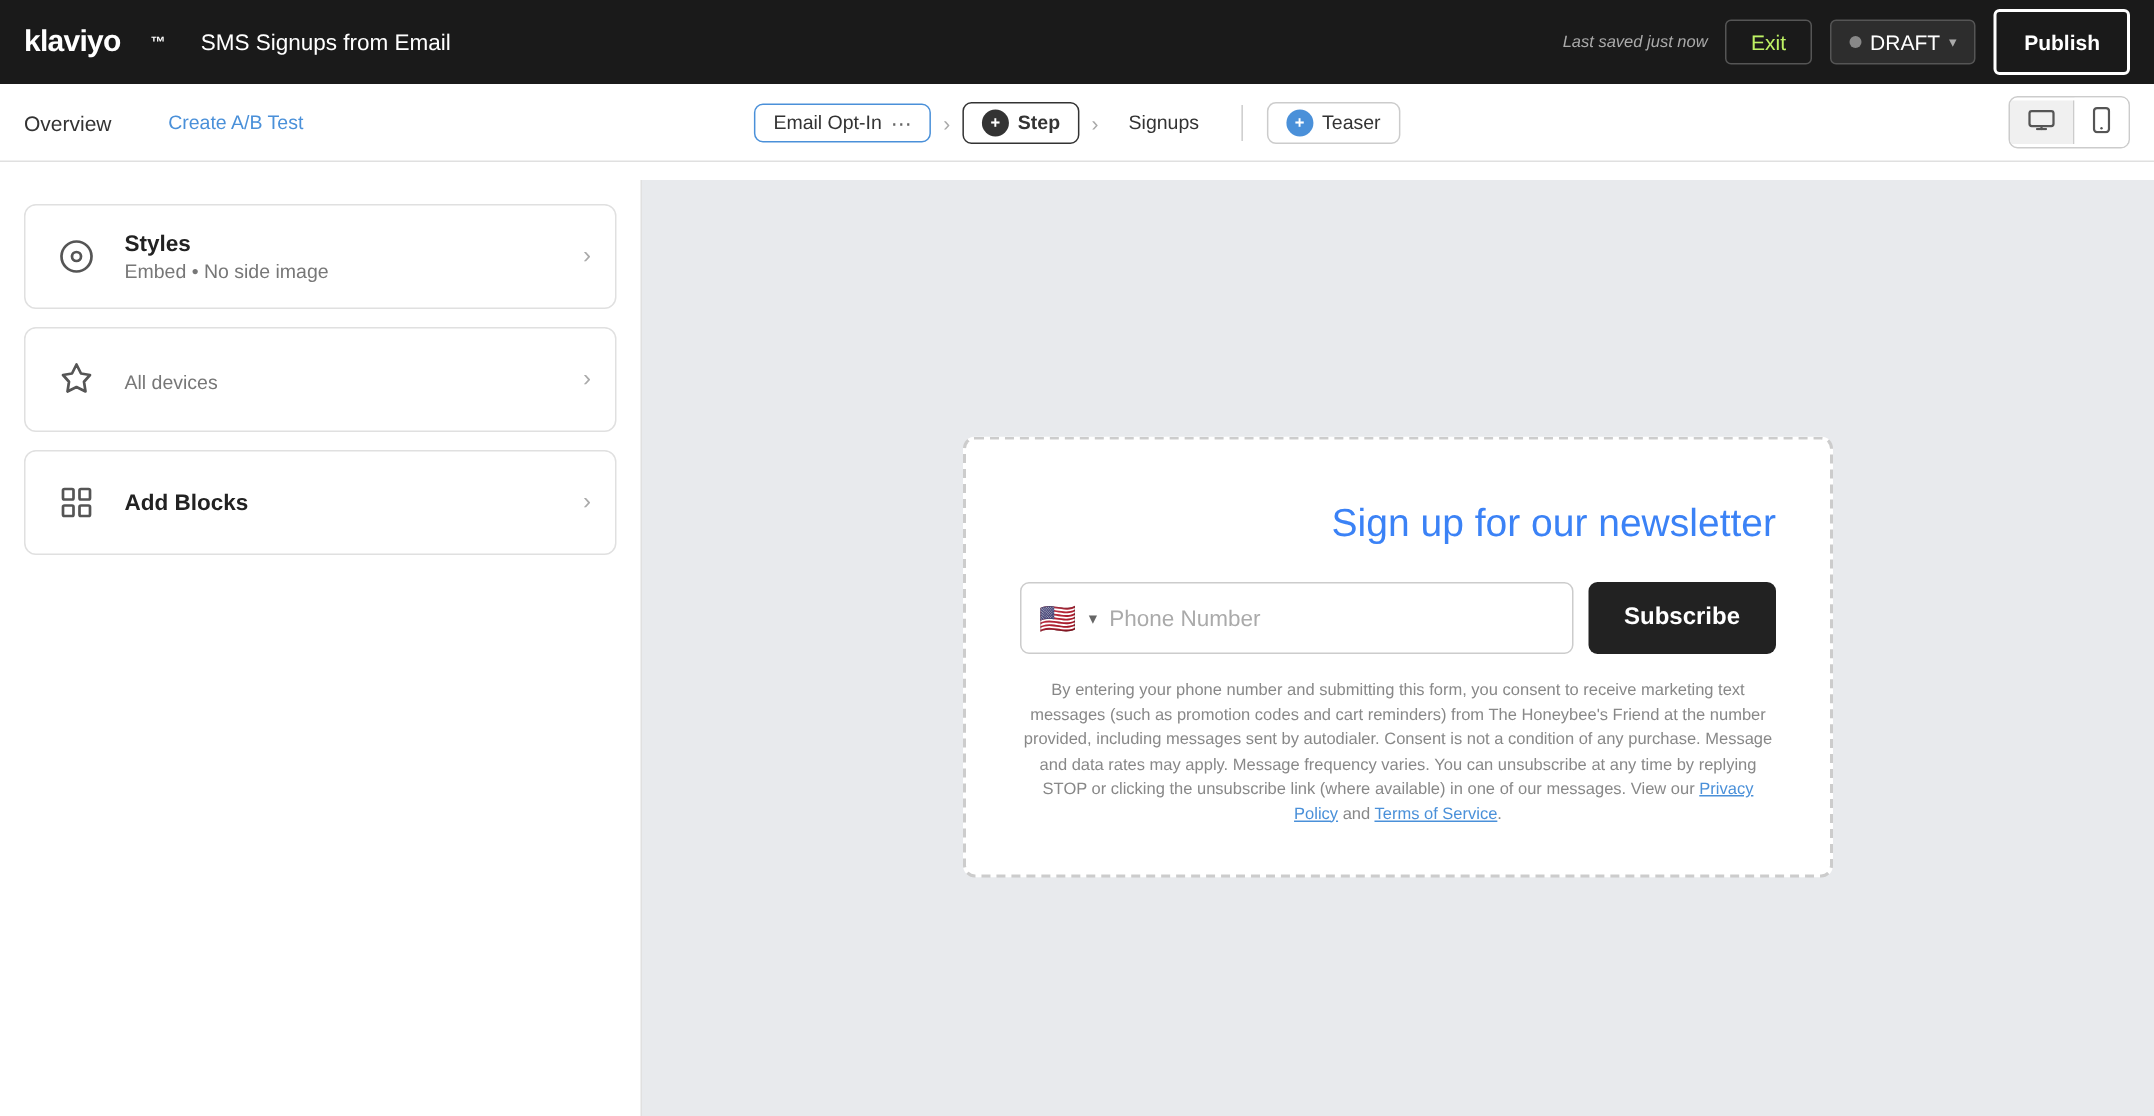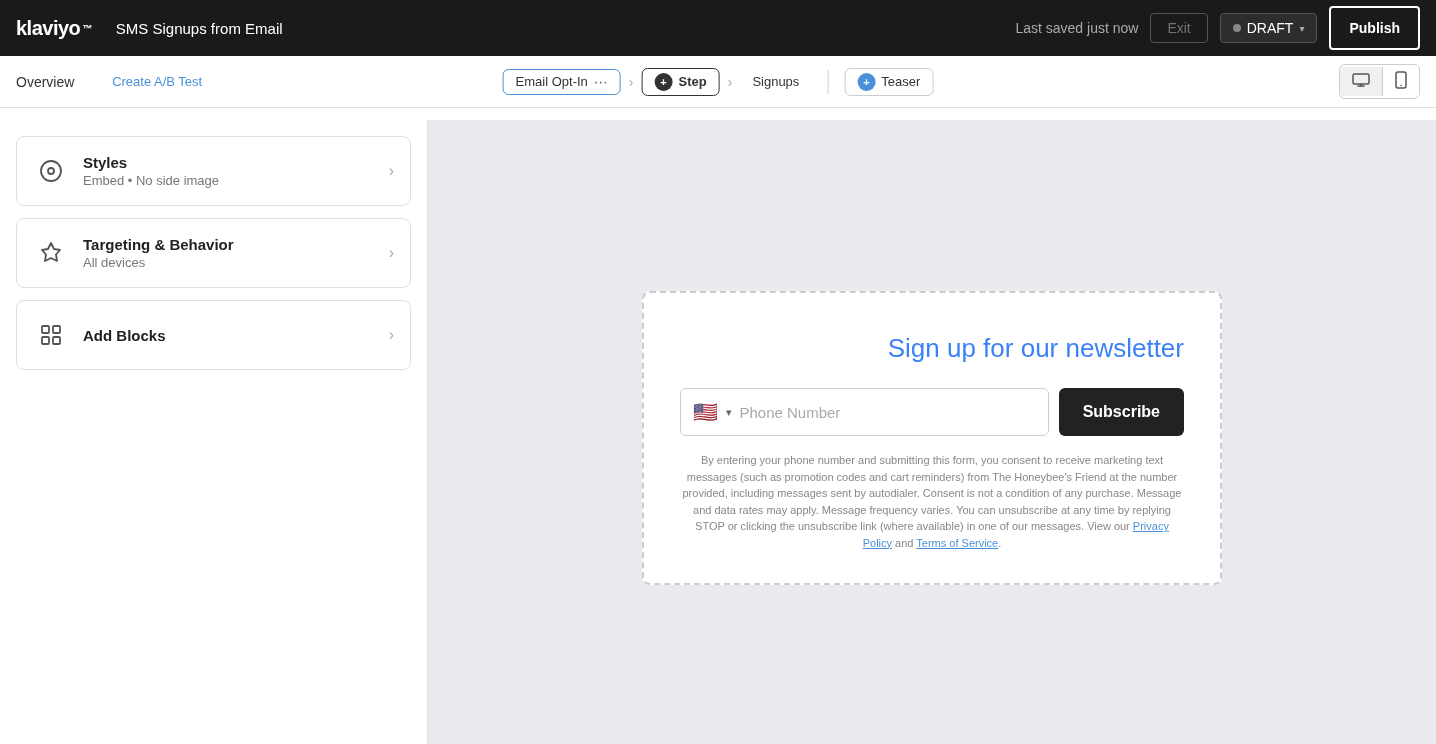--- a/index.html
+++ b/index.html
@@ -15,42 +15,43 @@
       gap: 16px;
       position: relative;
     }
     .logo {
       color: #fff;
       font-weight: 700;
       font-size: 20px;
       letter-spacing: -0.5px;
       display: flex;
       align-items: center;
-      gap: 2px;
+      gap: 20px;
     }
     .page-title {
       color: #fff;
       font-size: 15px;
       font-weight: 400;
       margin-left: 8px;
     }
     .nav-right {
       margin-left: auto;
       display: flex;
       align-items: center;
       gap: 12px;
     }
     .last-saved {
       color: #aaa;
-      font-size: 14px;
+      font-size: 11px;
+      font-style: italic;
     }
     .exit-btn {
       background: transparent;
       border: 1px solid #555;
-      color: #737373;
+      color: #bef264;
       padding: 6px 16px;
       border-radius: 4px;
       cursor: pointer;
       font-size: 14px;
     }
     .draft-btn {
       display: flex;
       align-items: center;
       gap: 6px;
       background: #2d2d2d;
@@ -442,21 +443,20 @@
       <span class="sidebar-chevron">›</span>
     </div>
 
     <div class="sidebar-item">
       <div class="sidebar-icon">
         <svg width="24" height="24" viewBox="0 0 24 24" fill="none" stroke="#555" stroke-width="1.8" stroke-linecap="round" stroke-linejoin="round">
           <path d="M12 2L15 8L21 9L17 13.5L18 20L12 17L6 20L7 13.5L3 9L9 8Z"></path>
         </svg>
       </div>
       <div class="sidebar-text">
-        <div class="sidebar-item-title">Targeting &amp; Behavior</div>
         <div class="sidebar-item-sub">All devices</div>
       </div>
       <span class="sidebar-chevron">›</span>
     </div>
 
     <div class="sidebar-item">
       <div class="sidebar-icon">
         <svg width="24" height="24" viewBox="0 0 24 24" fill="none" stroke="#555" stroke-width="1.8" stroke-linecap="round" stroke-linejoin="round">
           <rect x="3" y="3" width="7" height="7" rx="1"></rect>
           <rect x="14" y="3" width="7" height="7" rx="1"></rect>

